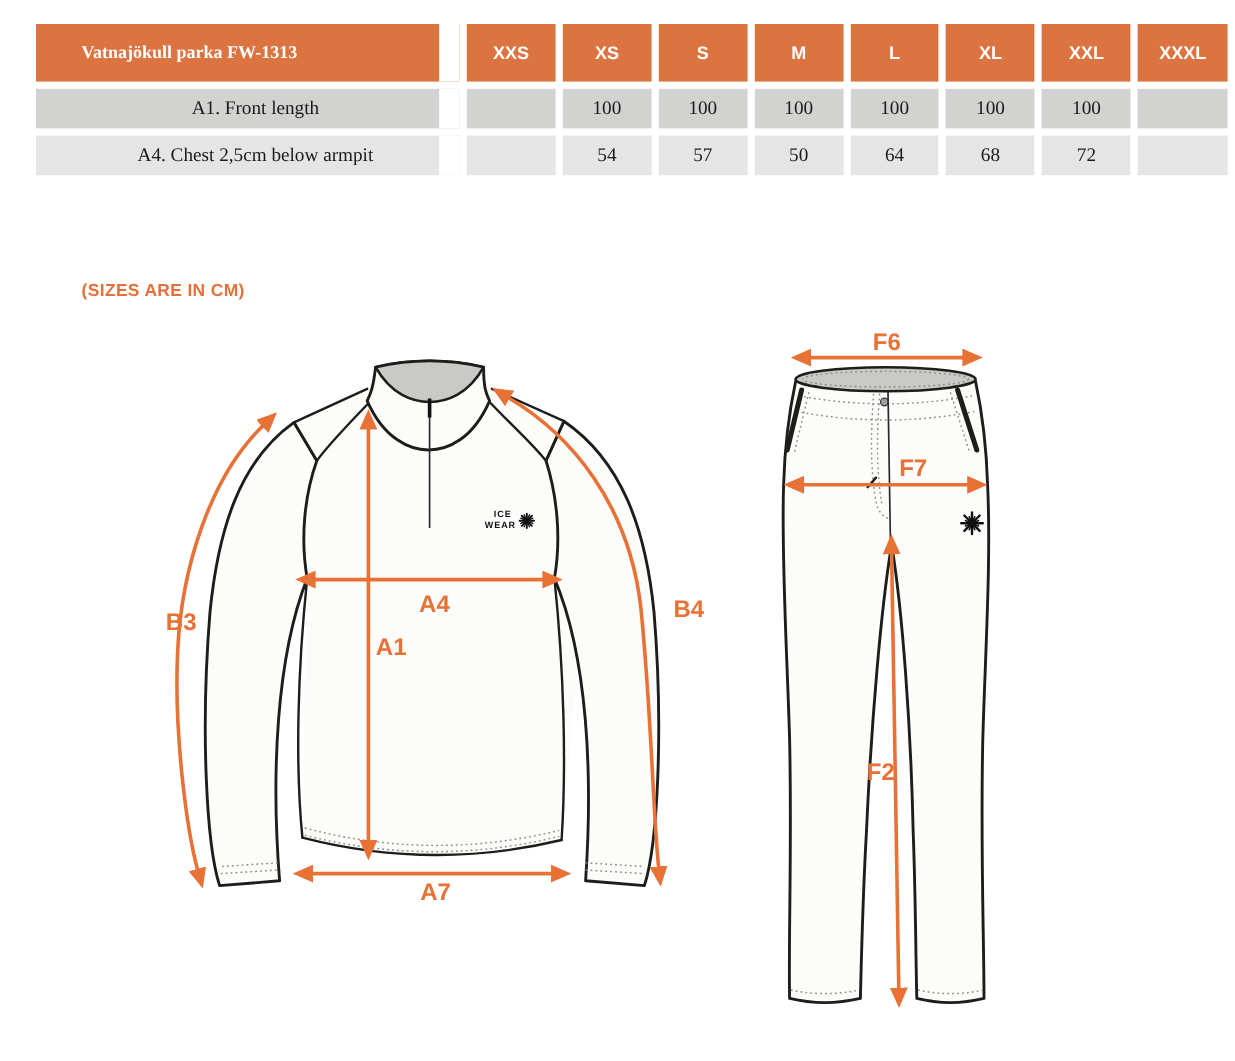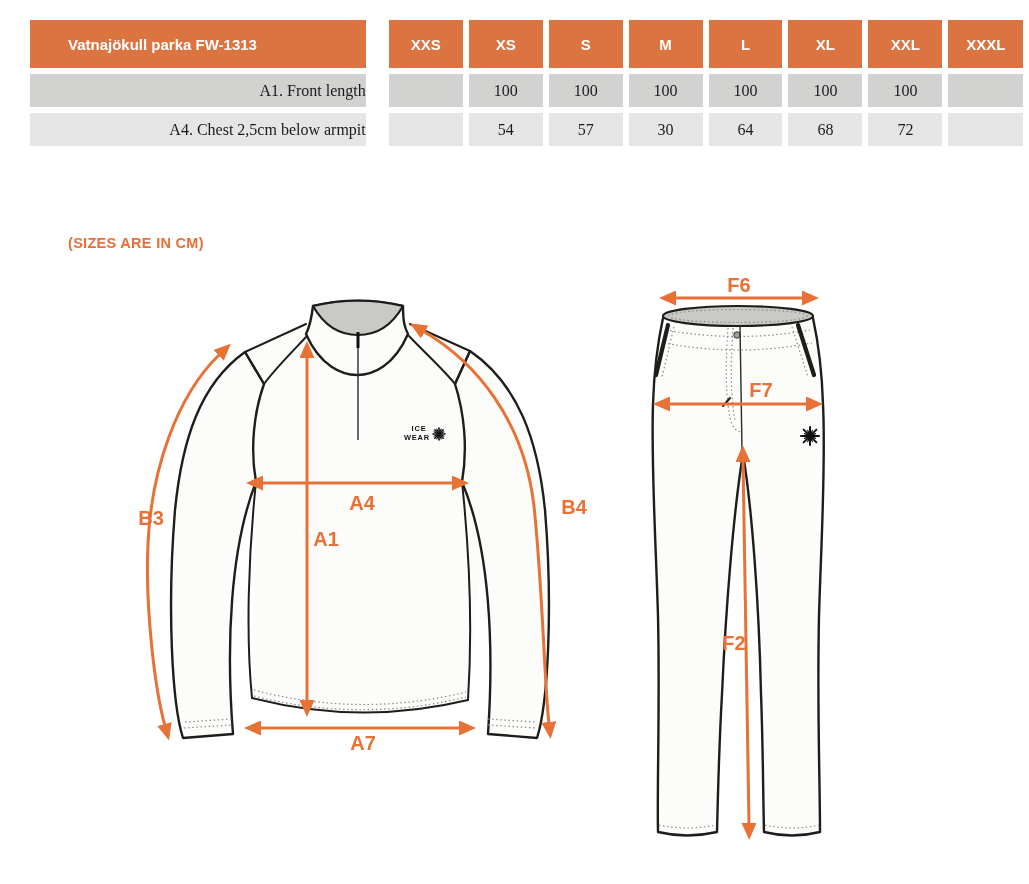--- a/index.html
+++ b/index.html
@@ -3,25 +3,25 @@
 <meta charset="utf-8">
 <style>
   html,body{margin:0;padding:0;}
   body{width:1029px;height:884px;position:relative;background:#ffffff;overflow:hidden;
        font-family:"Liberation Sans",sans-serif;}
   
   table.size-table{position:absolute;left:24px;top:14px;border-collapse:separate;
        border-spacing:6px 6px;table-layout:fixed;}
   .size-table th{background:#dc7441;color:#ffffff;font:bold 15px "Liberation Sans",sans-serif;
        height:48px;text-align:center;padding:0;}
-  .size-table th.t{width:307px;text-align:left;padding-left:38px;border-right:17px solid #ffffff;}
+  .size-table th.t{width:307px;text-align:left;padding-left:38px;border-right:17px solid #ffffff;font-family:Liberation Serif, serif;}
   .size-table th.s{width:76px;}
   .size-table td{height:33px;text-align:center;padding:0;
        font:16px "Liberation Serif",serif;color:#1a1a1a;}
-  .size-table td.l{text-align:right;padding-left:30px;border-right:17px solid #ffffff;}
+  .size-table td.l{text-align:center;padding-left:30px;border-right:17px solid #ffffff;}
   .size-table tr.dark td{background:#d2d2d0;}
   .size-table tr.light td{background:#e5e5e5;}
   
   .sizes-note{position:absolute;left:68px;top:235px;color:#e7703a;
        font:bold 14.5px "Liberation Sans",sans-serif;letter-spacing:.3px;}
   
   .jacket-wrap{position:absolute;left:130px;top:278px;width:480px;height:500px;}
   .pants-wrap{position:absolute;left:630px;top:276px;width:290px;height:600px;}
   svg{display:block;}
   .outline{fill:#fcfcfa;stroke:#1d1d1b;stroke-width:2.4;stroke-linejoin:round;stroke-linecap:round;}
@@ -61,21 +61,21 @@
       <td>100</td>
       <td>100</td>
       <td>100</td>
       <td></td>
     </tr>
     <tr class="light">
       <td class="l">A4. Chest 2,5cm below armpit</td>
       <td></td>
       <td>54</td>
       <td>57</td>
-      <td>30</td>
+      <td>50</td>
       <td>64</td>
       <td>68</td>
       <td>72</td>
       <td></td>
     </tr>
   </tbody>
 </table>
 
 <div class="sizes-note">(SIZES ARE IN CM)</div>
 

